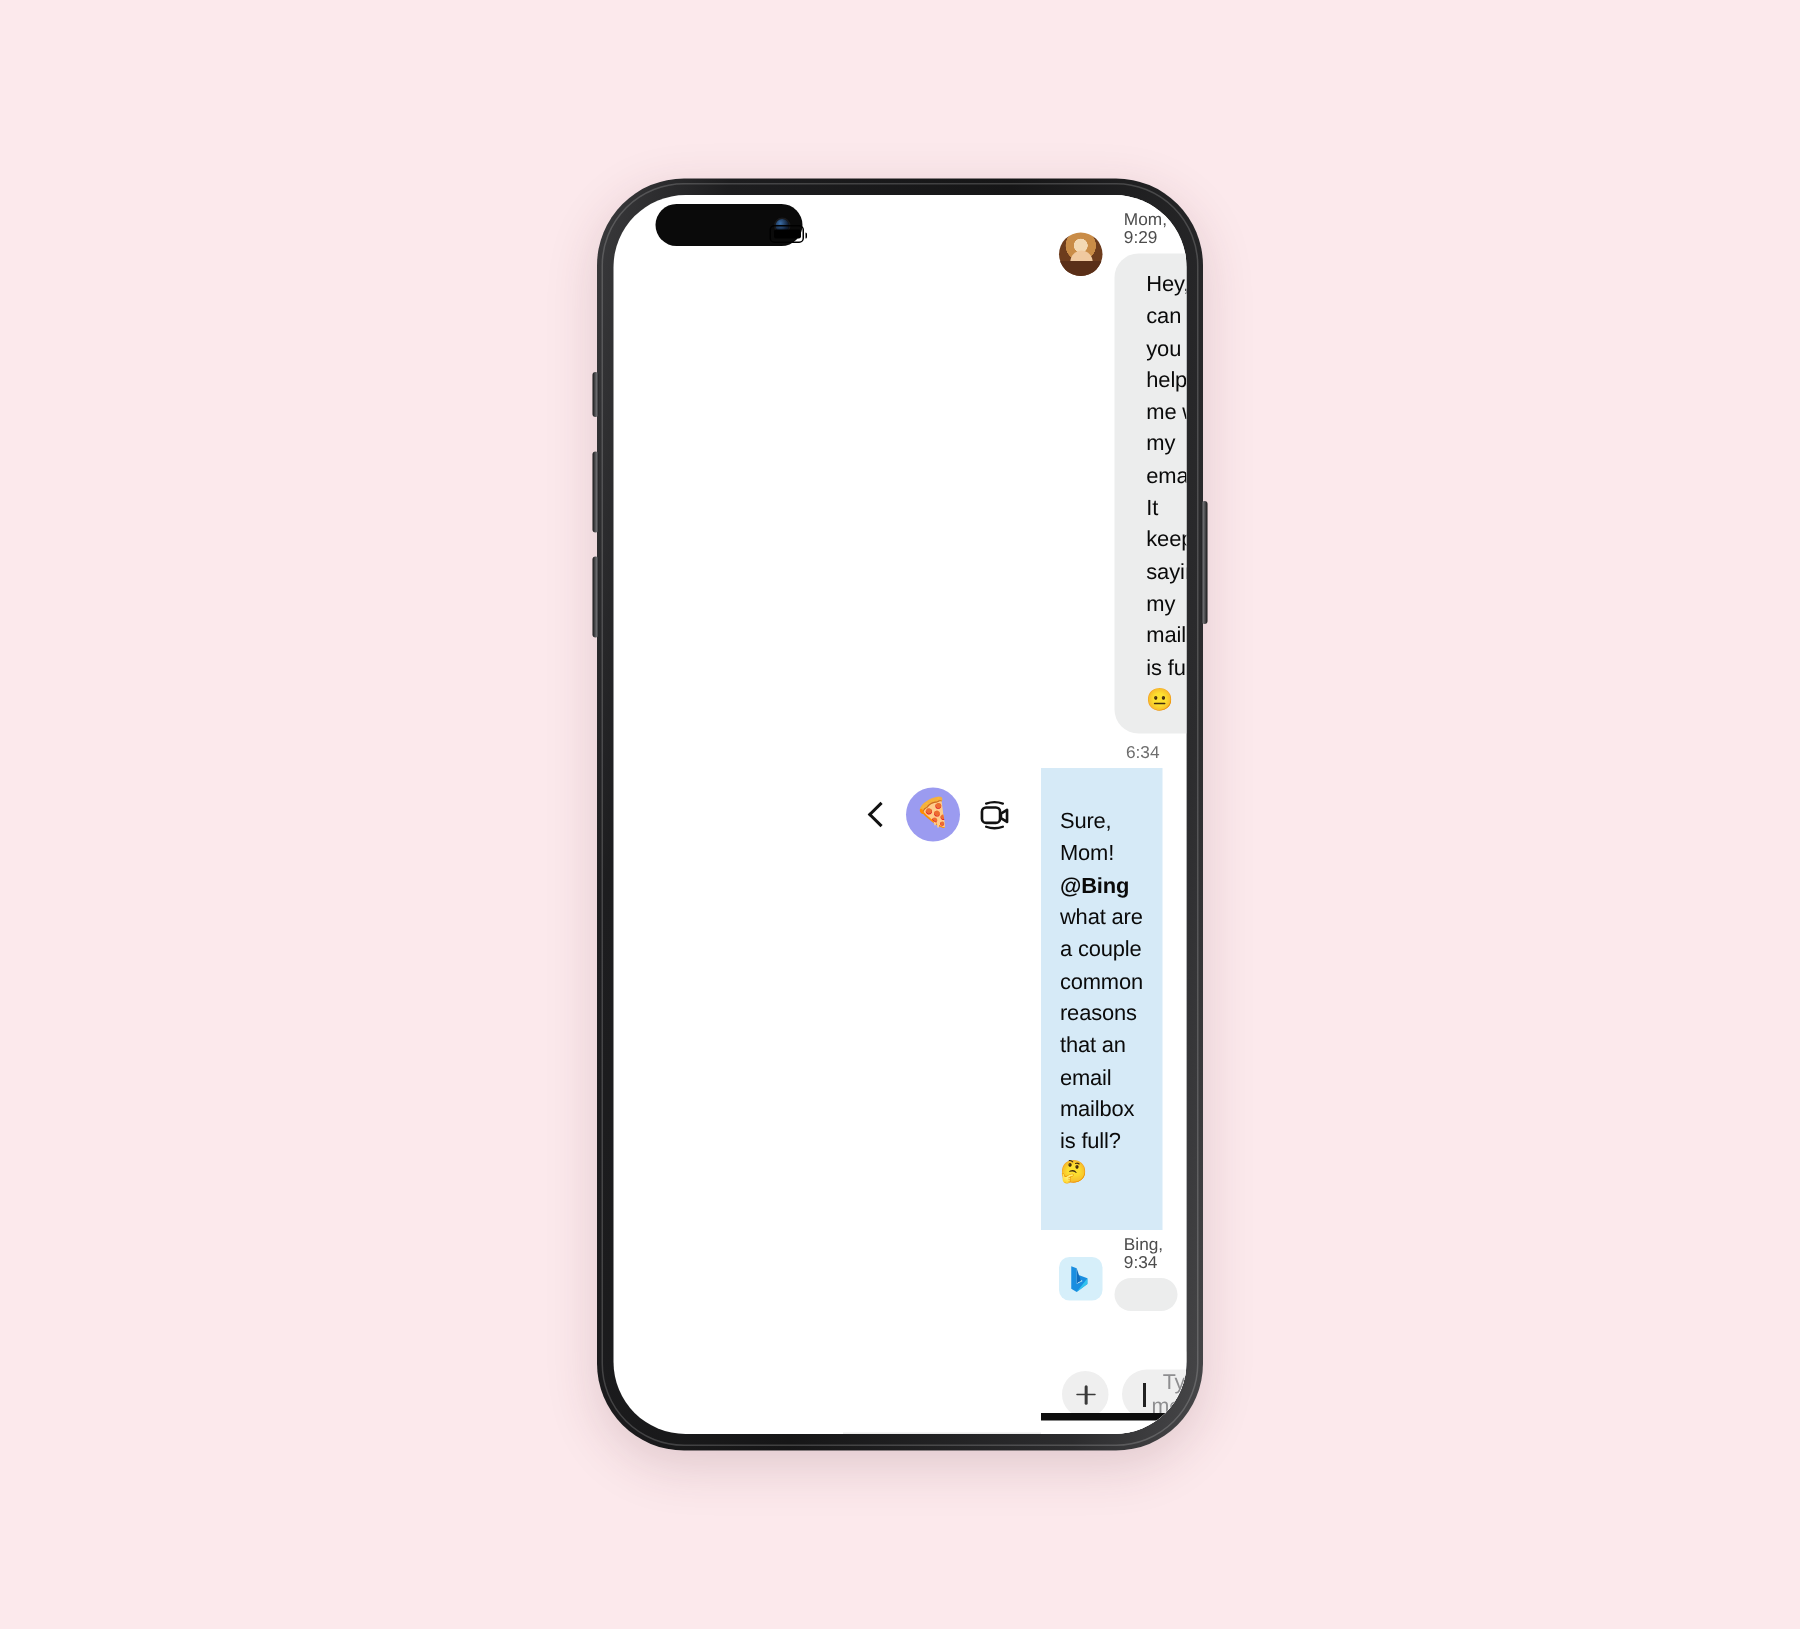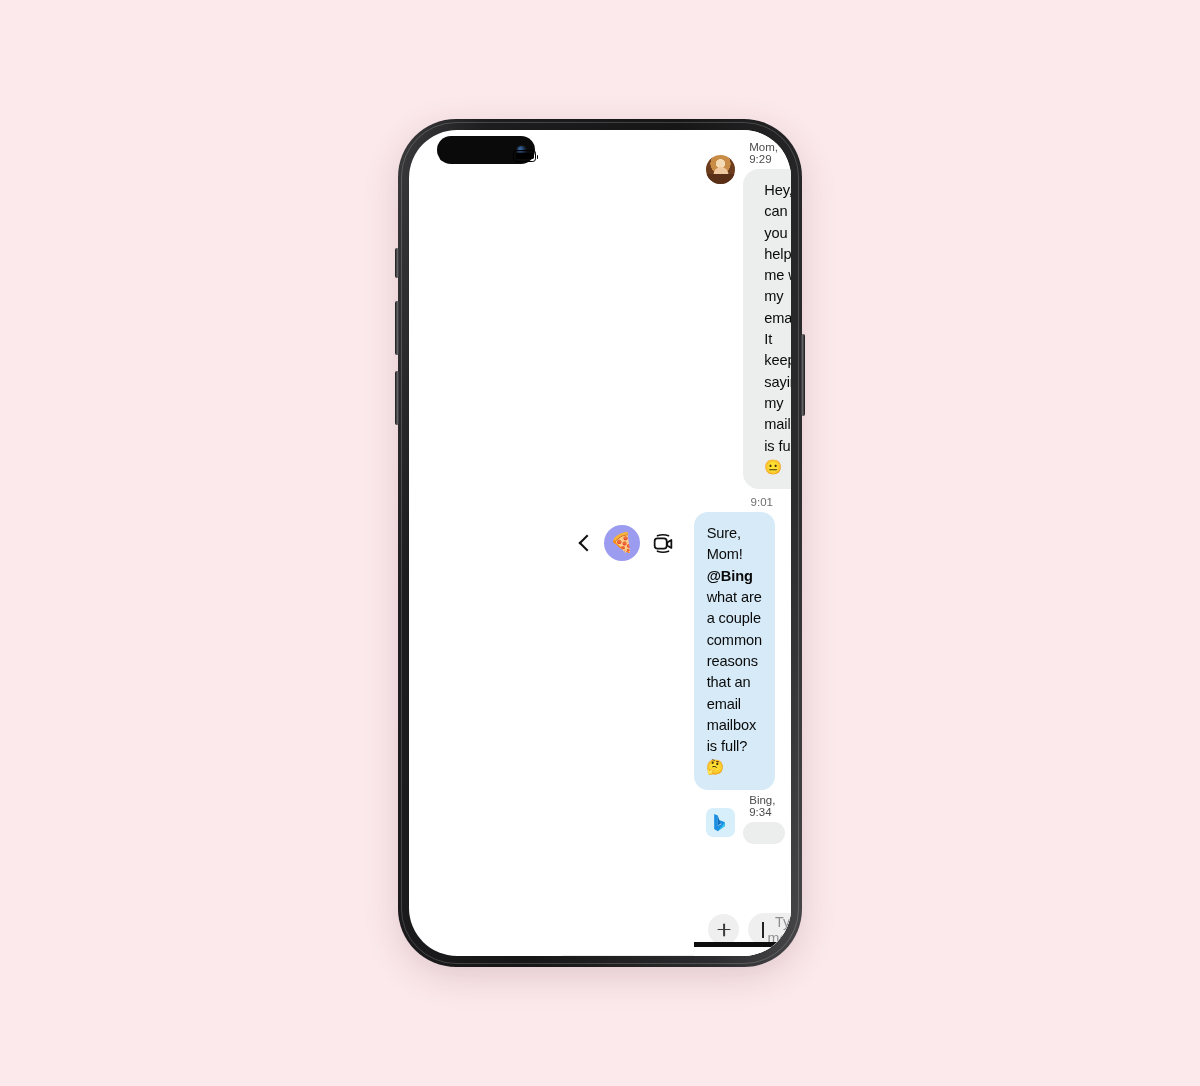--- a/index.html
+++ b/index.html
@@ -127,21 +127,21 @@
   .bubble p + p{ margin-top:14px; }
   .react{ width:16px;height:16px;flex:0 0 16px;margin-top:9px;cursor:pointer;}
   .cite{
     display:inline-block; background:#d5eefb; color:#1868c4;
     font-size:10.5px; font-weight:600; border-radius:3px;
     padding:1px 5px; margin-left:3px; vertical-align:1px;
   }
   .out-stamp{ text-align:right; font-size:11.5px;color:#6e6e6e; margin:7px 2px 4px 0;}
   .row-out{ display:flex; justify-content:flex-end; margin-bottom:4px;}
   .bubble-out{
-    background:#d6eaf7; border-radius:14px; padding:11px 13px;
+    background:#d6eaf7; border-radius:0; padding:26px 13px;
     font-size:14.6px; line-height:1.46; color:#0a0a0a; letter-spacing:-.1px;
     max-width:262px;
   }
   .bubble-out b{ font-weight:700; }
 
   
   .composer{
     position:absolute; left:0; right:0; bottom:0; z-index:5;
     background:#fff; padding:12px 14px 10px 14px;
     display:flex; align-items:center; gap:9px;
@@ -227,21 +227,21 @@
               <svg class="react" viewBox="0 0 20 20">
                 <circle cx="10" cy="10" r="8.2" fill="none" stroke="#9a9a9a" stroke-width="1.3"></circle>
                 <circle cx="7.2" cy="8.2" r="1" fill="#9a9a9a"></circle>
                   <circle cx="12.8" cy="8.2" r="1" fill="#9a9a9a"></circle>
                 <path d="M6.6 12.2c1.9 2 4.9 2 6.8 0" fill="none" stroke="#9a9a9a" stroke-width="1.3" stroke-linecap="round"></path>
               </svg>
             </div>
           </div>
         </div>
 
-        <div class="out-stamp">9:01</div>
+        <div class="out-stamp">6:34</div>
         <div class="row-out">
           <div class="bubble-out"><span>Sure, Mom! </span><b>@Bing</b><span> what are a couple common reasons that an email mailbox is full? 🤔</span></div>
         </div>
 
         <div class="row">
           <div class="bing-avatar">
             <svg width="15" height="19" viewBox="0 0 16 21">
               <path d="M1 1.2 5 2.7v11.6l4.4-2.2-2.1-1-1.4-3.6 7 2.6v4.3L5 20.2 1 17.8Z" fill="#1a8ee0"></path>
               <path d="M5 14.3V2.7l1.9 5.8 1.4 3.6-2.1 1Z" fill="#0f6cbd"></path>
               <path d="m12.9 10.1 0 4.3L5 20.2l7.9-10.1Z" fill="#37cdf0" opacity=".85"></path>

